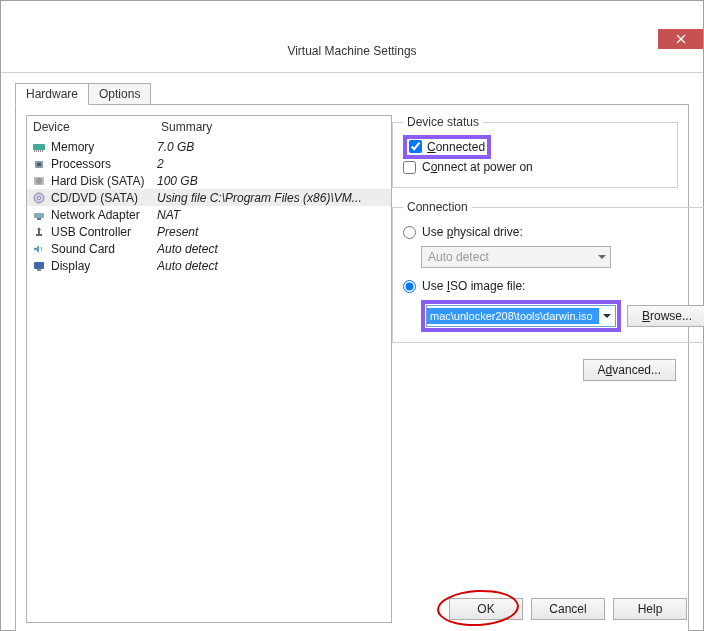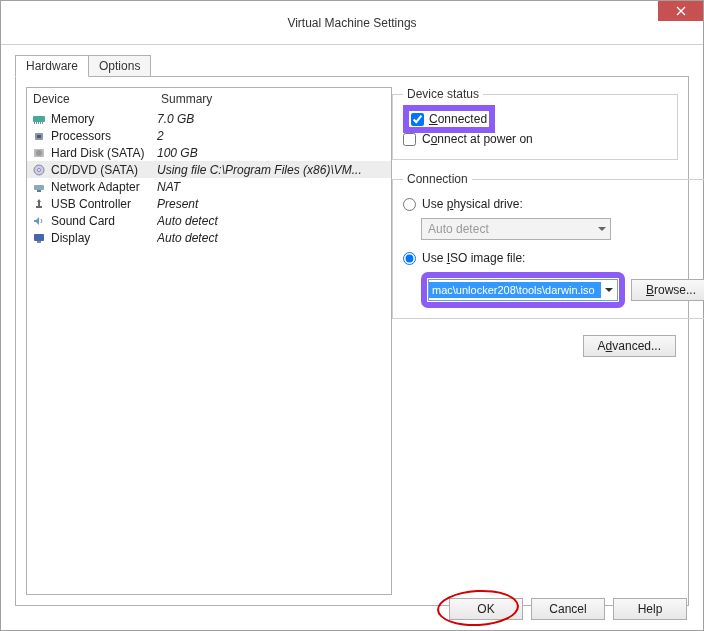--- a/index.html
+++ b/index.html
@@ -12,20 +12,21 @@
   overflow: hidden;
 }
 .window { border: 1px solid #a0a0a0; width: 704px; height: 631px; position: relative; background: #fff; }
 .titlebar {
   height: 44px;
   background: #fff;
   display: flex;
   align-items: center;
   position: relative;
   border-bottom: 1px solid #d0d0d0;
+  margin-top: 28px;
 }
 .titlebar .title { flex: 1; text-align: center; color: #333; font-size: 12px; }
 .close-btn {
   position: absolute; right: 0; top: 0;
   width: 45px; height: 20px;
   background: #c75050;
   color: #fff;
   display: flex; align-items: center; justify-content: center;
   font-size: 13px;
   cursor: pointer;
@@ -95,21 +96,21 @@
   margin-bottom: 12px;
   padding: 8px 10px 10px;
   position: relative;
 }
 legend { font-size: 12px; color: #333; padding: 0 4px; }
 .checkbox-row, .radio-row {
   display: flex; align-items: center; gap: 6px;
   font-size: 12px; color: #222; height: 20px;
 }
 .checkbox-row input, .radio-row input { margin: 0; }
-.red-box { border: 6px solid #8b5cf6; padding: 1px 2px; display: inline-flex; align-items: center; }
+.red-box { border: 4px solid #8b5cf6; padding: 1px 2px; display: inline-flex; align-items: flex-start; }
 .combo {
   border: 1px solid #b0b0b0;
   background: linear-gradient(#fbfbfb,#ececec);
   height: 22px;
   display: flex;
   align-items: center;
   padding: 0 18px 0 6px;
   position: relative;
   font-size: 12px;
   color: #777;
@@ -306,21 +307,21 @@
             <div class="combo disabled">
               <span>Auto detect</span>
               <div class="arrow"></div>
             </div>
           </div>
           <div class="radio-row" style="margin-top:8px;">
             <input type="radio" name="conn" checked="" style="">
             <span>Use <u>I</u>SO image file:</span>
           </div>
           <div class="conn-row">
-            <span class="red-box" style="padding:1px;border-radius:7px;">
+            <span class="red-box" style="padding:1px;">
               <div class="iso-path-combo">
                 <div class="val">mac\unlocker208\tools\darwin.iso</div>
                 <div class="arrow">
                     <div></div>
                   </div>
               </div>
             </span>
             <div class="btn" style="min-width:60px;"><span><u>B</u>rowse...</span></div>
           </div>
         </fieldset>

